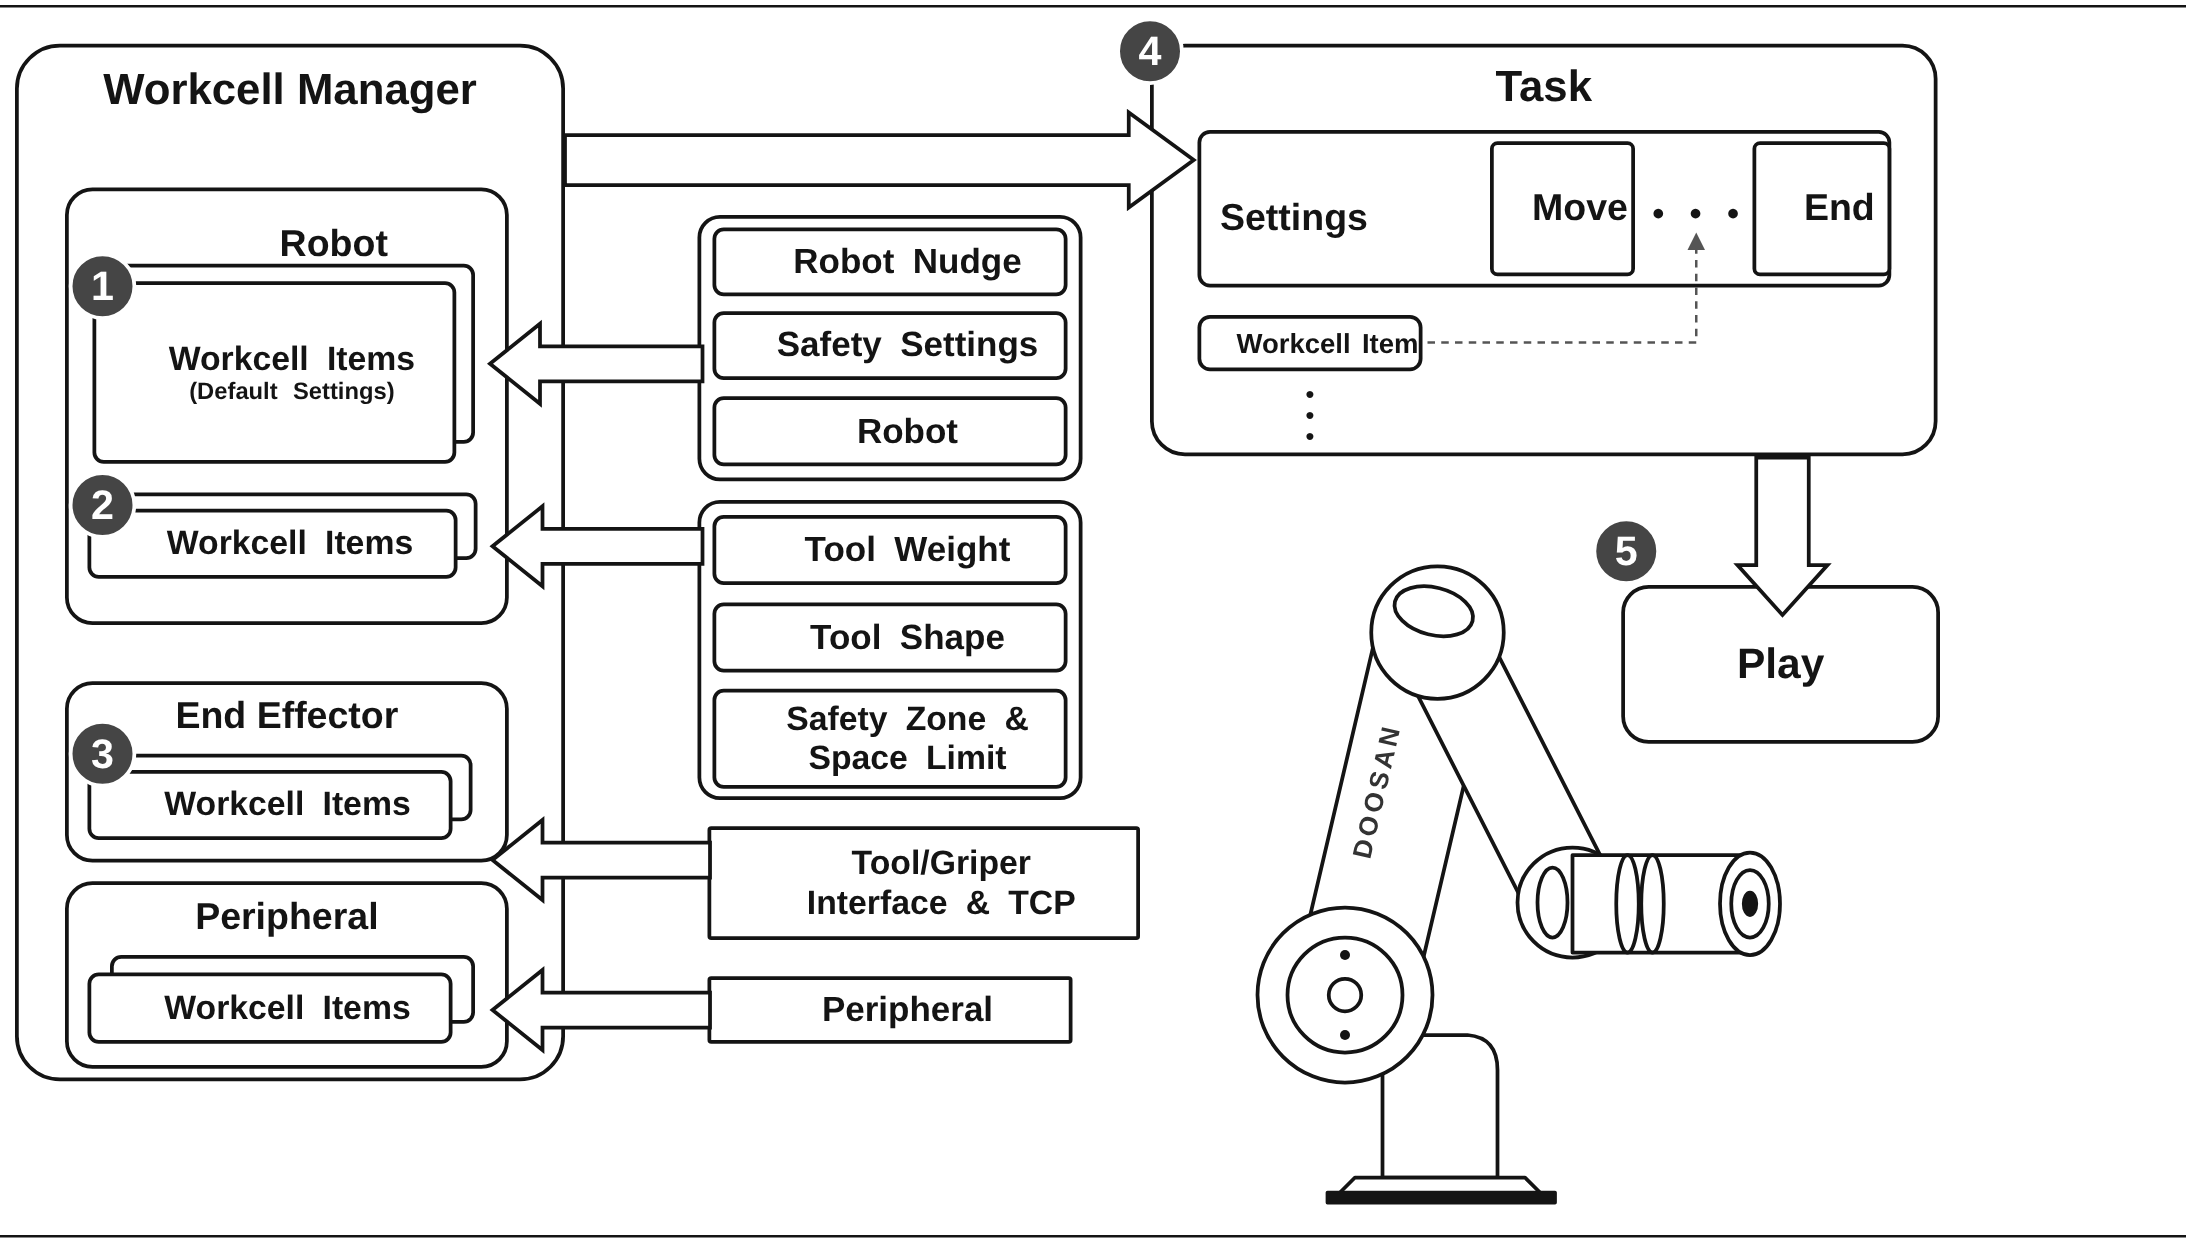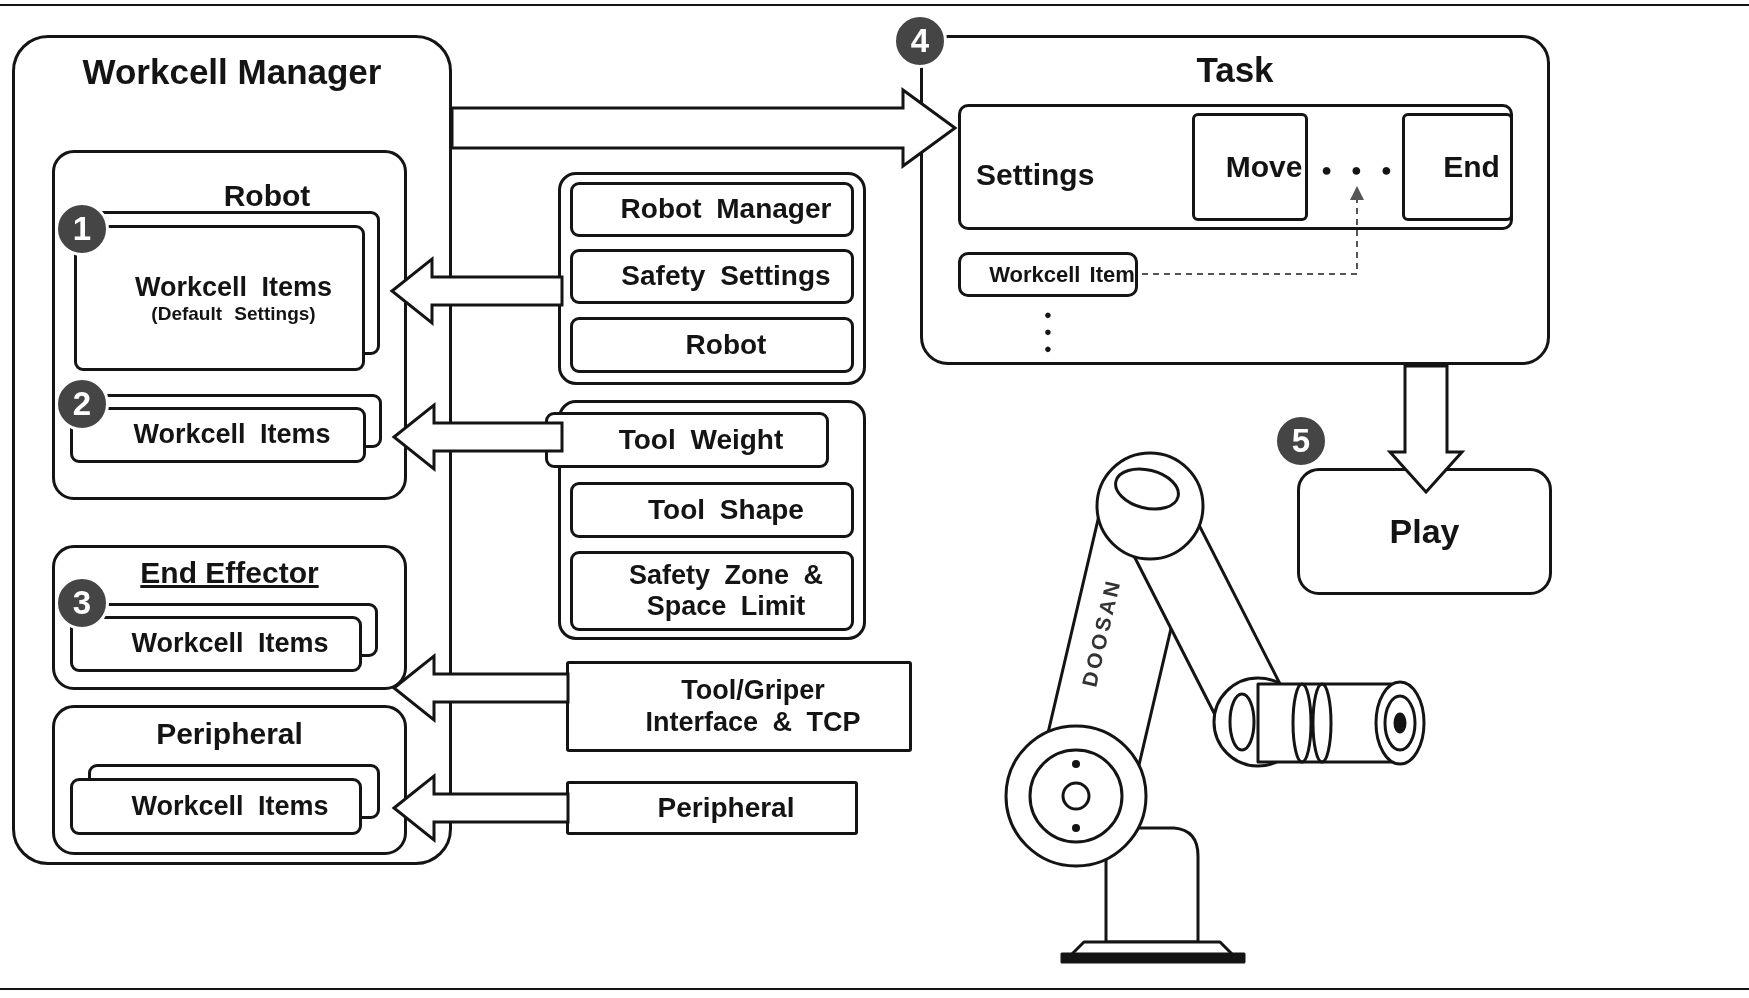--- a/index.html
+++ b/index.html
@@ -44,43 +44,43 @@
   </div>
   <div class="badge" style="left:55px;top:202px;">1</div>
 
   <div class="ib" style="left:88px;top:394px;width:294px;height:54px;"></div>
   <div class="ib" style="left:70px;top:407px;width:296px;height:56px;">
     <div class="wi-main">Workcell Items</div>
   </div>
   <div class="badge" style="left:55px;top:377px;">2</div>
 
   <div class="panel" style="left:52px;top:545px;width:355px;height:145px;border-radius:22px;"></div>
-  <div class="ttl" style="left:52px;top:556px;width:355px;font-size:30px;text-decoration:underline;">End Effector</div>
+  <div class="ttl" style="left:52px;top:556px;width:355px;font-size:30px;">End Effector</div>
 
   <div class="ib" style="left:86px;top:603px;width:292px;height:54px;"></div>
   <div class="ib" style="left:70px;top:616px;width:292px;height:56px;">
     <div class="wi-main">Workcell Items</div>
   </div>
   <div class="badge" style="left:55px;top:576px;">3</div>
 
   <div class="panel" style="left:52px;top:705px;width:355px;height:150px;border-radius:22px;"></div>
   <div class="ttl" style="left:52px;top:717px;width:355px;font-size:30px;">Peripheral</div>
 
   <div class="ib" style="left:88px;top:764px;width:292px;height:55px;"></div>
   <div class="ib" style="left:70px;top:778px;width:292px;height:57px;">
     <div class="wi-main">Workcell Items</div>
   </div>
 
   <div class="grp" style="left:558px;top:172px;width:308px;height:213px;"></div>
-  <div class="ib" style="left:570px;top:182px;width:284px;height:55px;font-size:28px;">Robot Manager</div>
+  <div class="ib" style="left:570px;top:182px;width:284px;height:55px;font-size:28px;">Robot Nudge</div>
   <div class="ib" style="left:570px;top:249px;width:284px;height:55px;font-size:28px;">Safety Settings</div>
   <div class="ib" style="left:570px;top:317px;width:284px;height:56px;font-size:28px;">Robot</div>
 
   <div class="grp" style="left:558px;top:400px;width:308px;height:240px;"></div>
-  <div class="ib" style="left:545px;top:412px;width:284px;height:56px;font-size:28px;">Tool Weight</div>
+  <div class="ib" style="left:570px;top:412px;width:284px;height:56px;font-size:28px;">Tool Weight</div>
   <div class="ib" style="left:570px;top:482px;width:284px;height:56px;font-size:28px;">Tool Shape</div>
   <div class="ib" style="left:570px;top:551px;width:284px;height:80px;font-size:27px;">
     <div>Safety Zone &amp;</div>
     <div>Space Limit</div>
   </div>
 
   <div class="ib" style="left:566px;top:661px;width:346px;height:91px;font-size:27px;border-radius:3px;">
     <div>Tool/Griper</div>
     <div>Interface &amp; TCP</div>
   </div>

